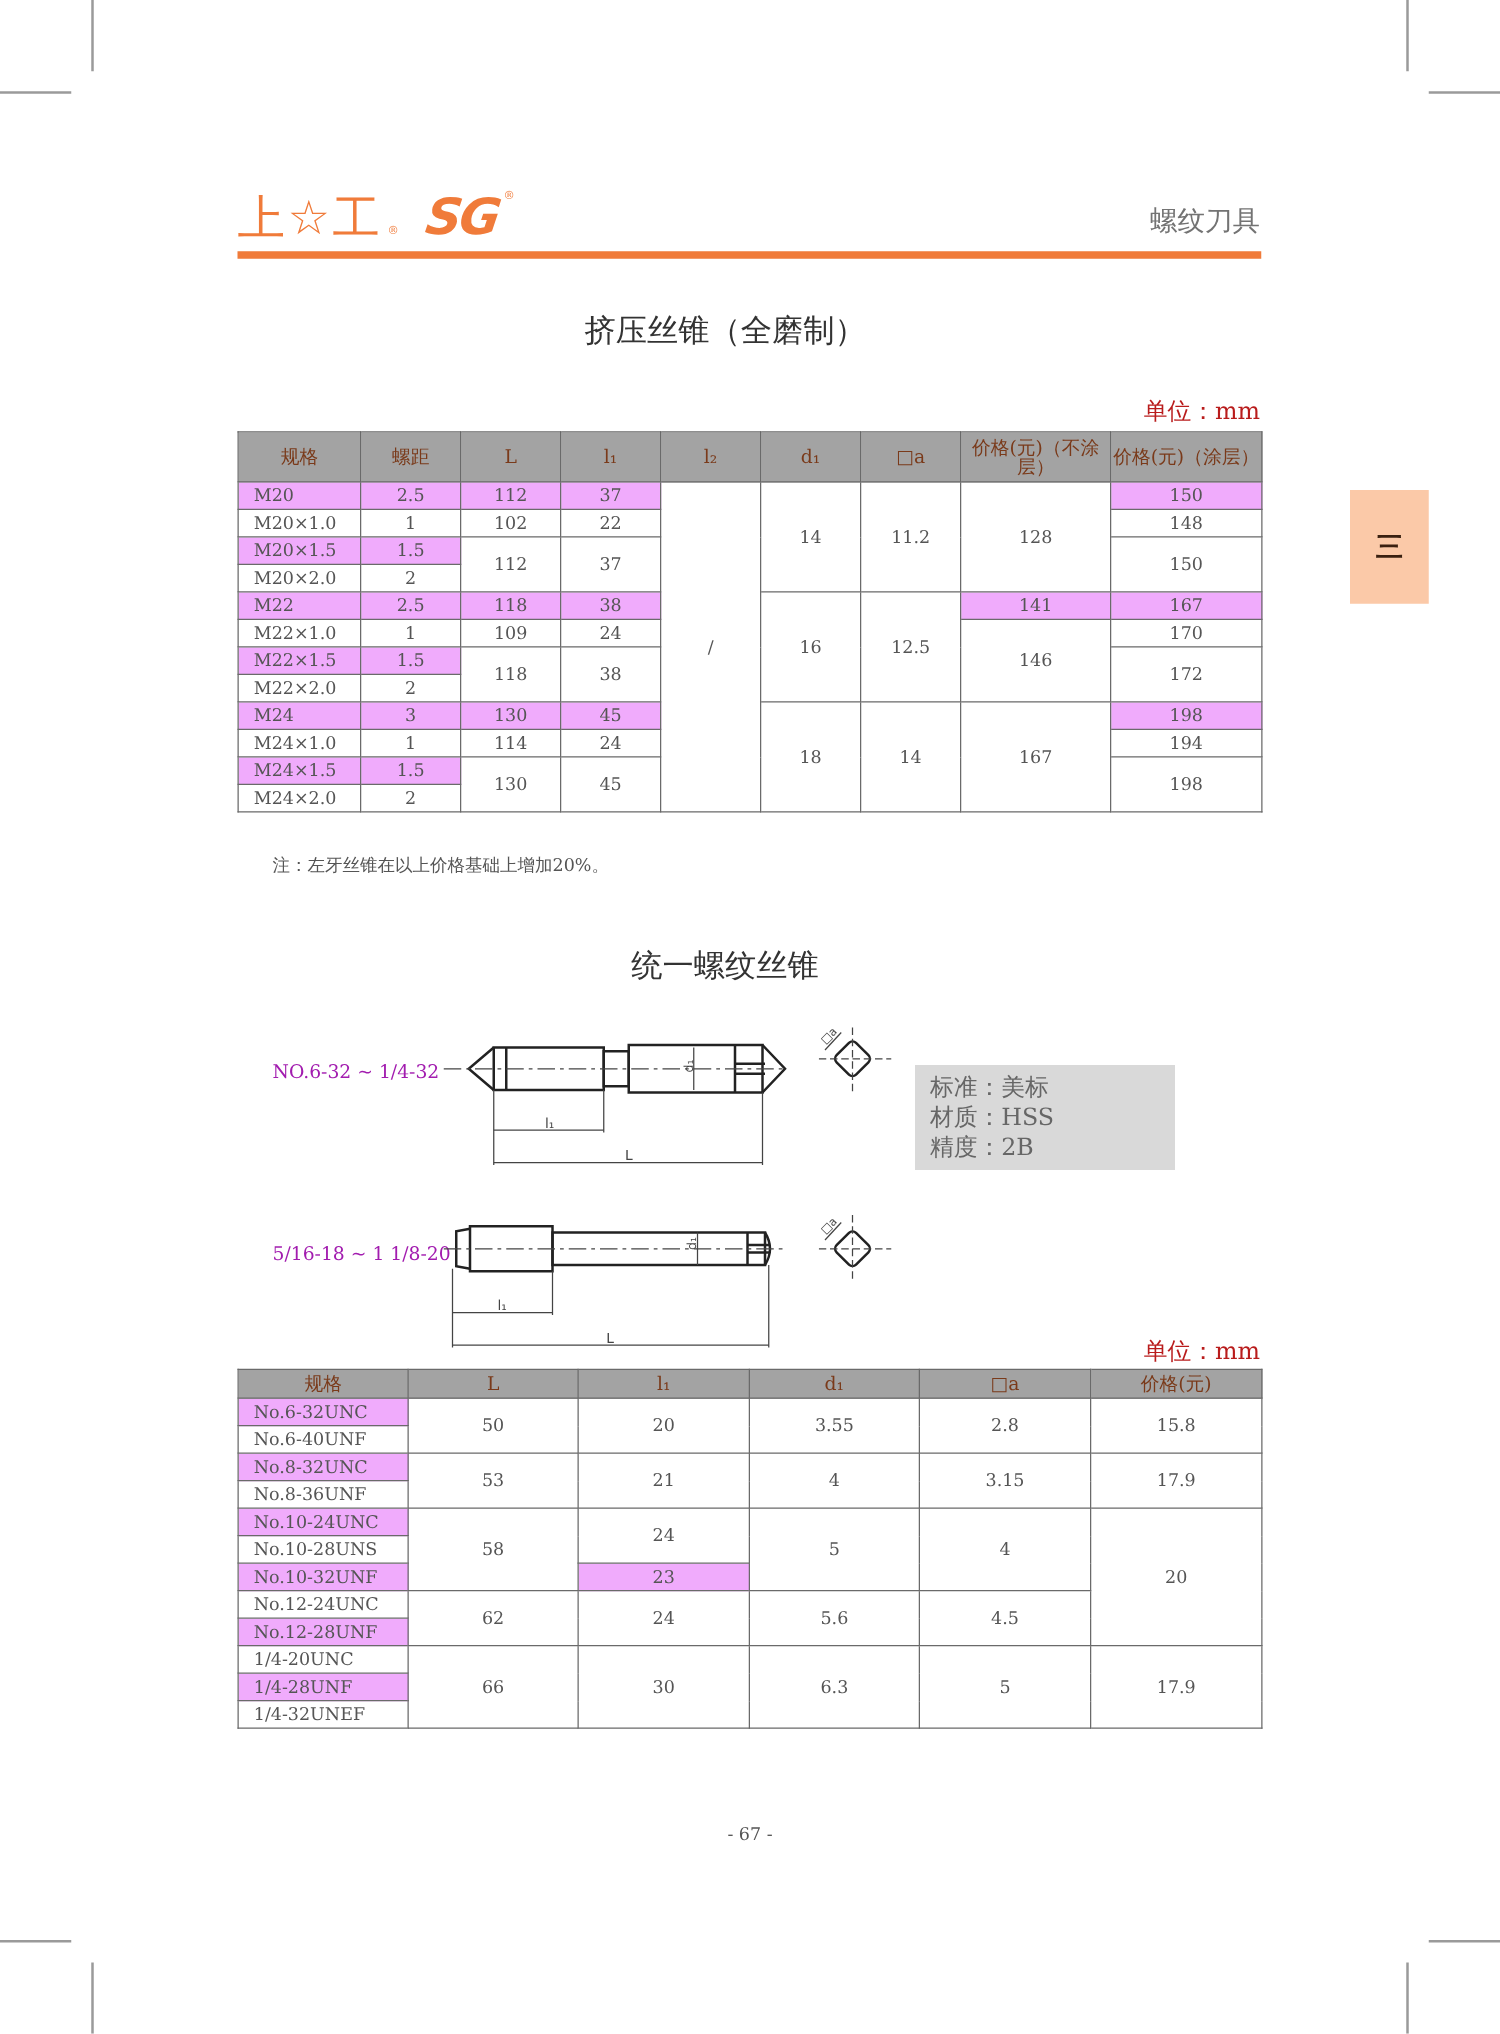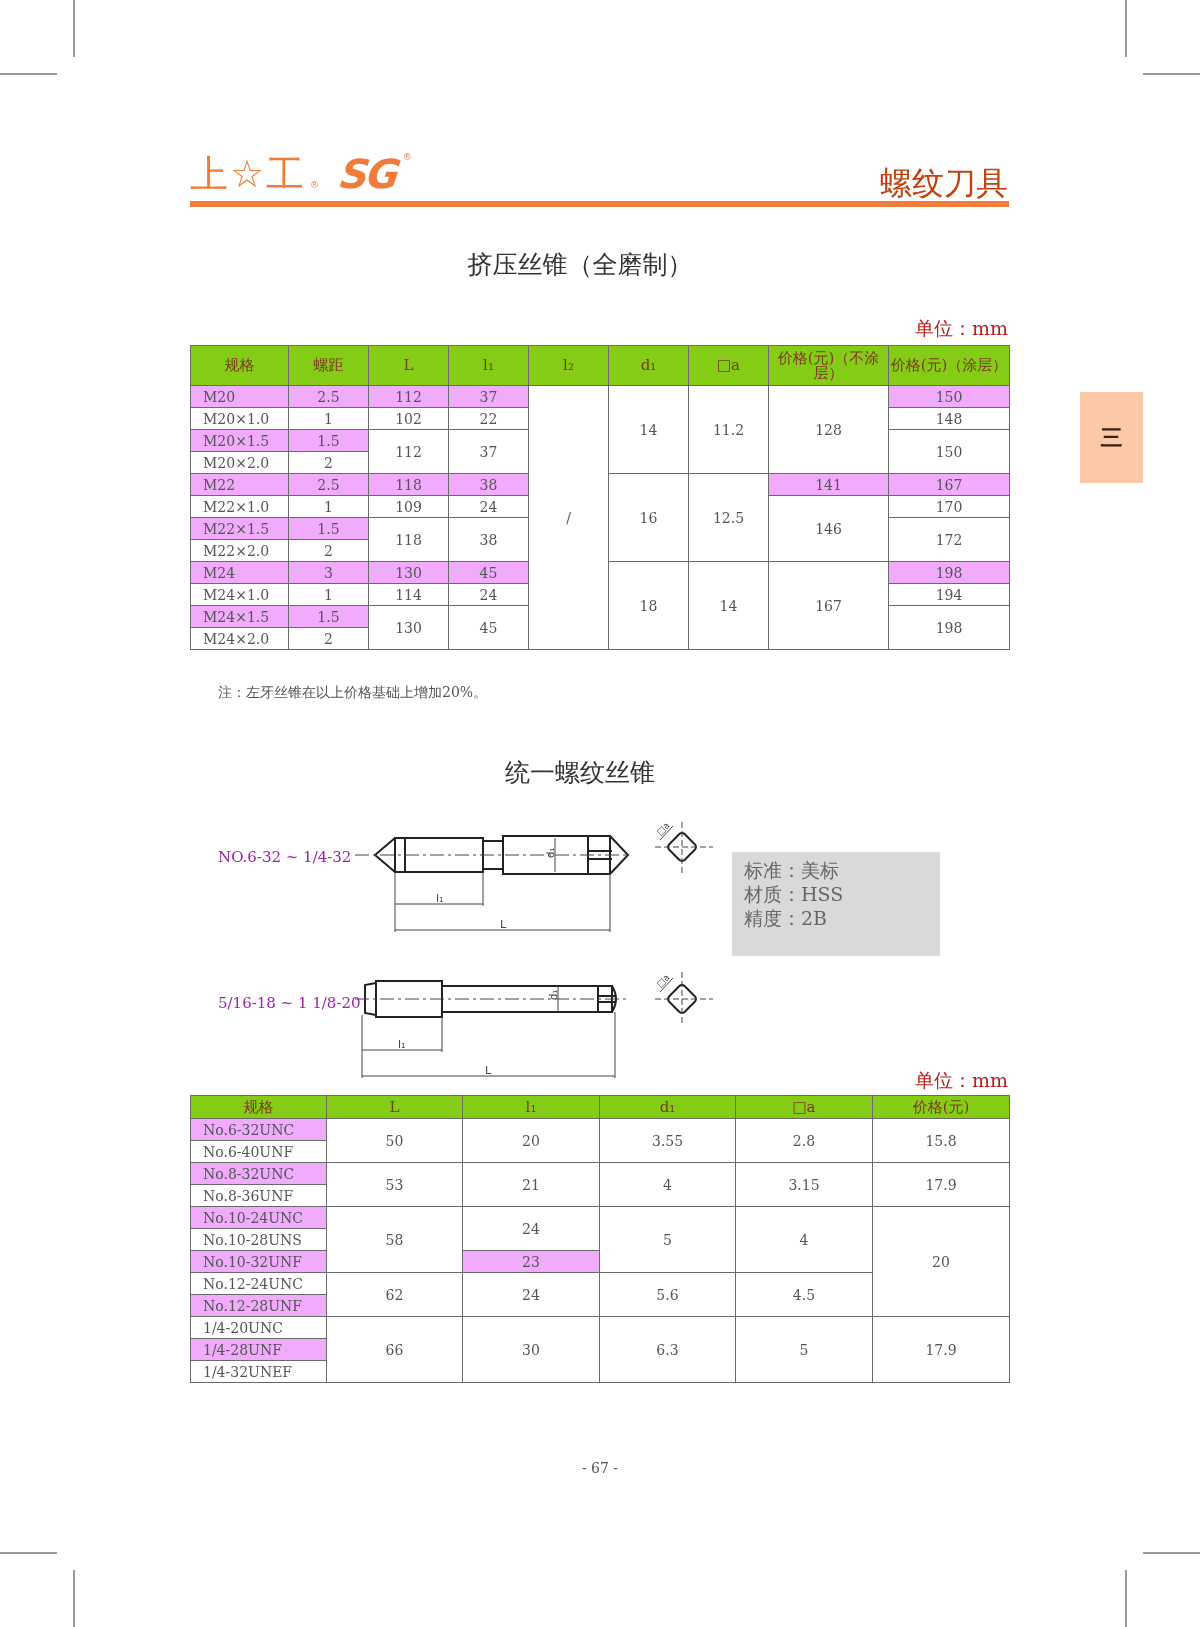--- a/index.html
+++ b/index.html
@@ -4,31 +4,31 @@
 <style>
   html, body { margin: 0; padding: 0; background: #ffffff; }
   body { width: 1200px; height: 1627px; position: relative; overflow: hidden;
          font-family: "DejaVu Serif", "Liberation Serif", serif; color: #444; }
   .crop { position: absolute; background: #9a9a9a; }
   .header-logo { position: absolute; left: 190px; top: 150px; height: 44px; display: flex; align-items: flex-end; gap: 4px; }
   .logo-cn { font-family: "DejaVu Sans", sans-serif; color: #f07b3a; font-size: 38px; line-height: 40px; letter-spacing: 2px; margin-top: 16px; }
   .logo-reg { color: #f07b3a; font-size: 9px; margin-right: 18px; margin-bottom: 4px; }
   .logo-sg { font-family: "DejaVu Sans", sans-serif; font-weight: bold; color: #f07b3a; font-size: 40px; line-height: 40px; font-style: italic; transform: skewX(-8deg); letter-spacing: -2px; }
   .logo-sg-reg { color: #f07b3a; font-size: 9px; align-self: flex-start; margin-top: 2px; }
-  .header-right { position: absolute; right: 192px; top: 162px; font-family: Liberation Sans, sans-serif; color: #c2410c; font-size: 32px; }
+  .header-right { position: absolute; right: 192px; top: 162px; font-family: Liberation Sans, sans-serif; color: #737373; font-size: 22px; }
   .header-rule { position: absolute; left: 190px; top: 201px; width: 819px; height: 6px; background: #f07b3a; }
   .section-title { position: absolute; left: 0; width: 1160px; text-align: center; font-family: "DejaVu Sans", sans-serif; font-size: 25px; color: #333; }
   .unit { position: absolute; right: 192px; font-size: 19px; color: #b91c1c; text-align: center; }
   table.spec { position: absolute; border-collapse: collapse; table-layout: fixed; font-size: 14px; color: #555; }
-  table.spec th { background: #84cc16; color: #7a3a1a; font-weight: normal; border: 1px solid #6a6a6a; font-size: 15px; line-height: 15px; }
+  table.spec th { background: #a3a3a3; color: #7a3a1a; font-weight: normal; border: 1px solid #6a6a6a; font-size: 15px; line-height: 15px; }
   table.spec td { border: 1px solid #6a6a6a; text-align: center; padding: 0; height: 21px; }
   table.spec td.left { text-align: left; padding-left: 12px; }
   table.spec td.gray { background: #f0abfc; }
   .note { position: absolute; left: 218px; top: 664px; font-size: 14px; color: #555; margin-top: 20px; }
-  .spec-box { position: absolute; left: 732px; top: 852px; width: 208px; height: 104px; background: #d9d9d9; padding: 6px 12px; box-sizing: border-box; font-size: 19px; line-height: 24px; color: #666; }
+  .spec-box { position: absolute; left: 732px; top: 852px; width: 208px; height: 84px; background: #d9d9d9; padding: 6px 12px; box-sizing: border-box; font-size: 19px; line-height: 24px; color: #666; }
   .spec-box div { white-space: nowrap; }
   .diagram-label { position: absolute; font-size: 15px; color: #a21caf; }
   .side-tab { position: absolute; left: 1080px; top: 392px; width: 63px; height: 91px; background: #fbc9a8; display: flex; align-items: center; justify-content: center; }
   .side-tab-glyph { font-family: "DejaVu Sans", sans-serif; font-weight: bold; color: #3a2010; font-size: 22px; }
   .page-number { position: absolute; left: 0; width: 1200px; text-align: center; top: 1460px; font-size: 14px; color: #555; }
   svg text { font-family: "DejaVu Sans", sans-serif; }
 </style>
 </head>
 <body>
 

